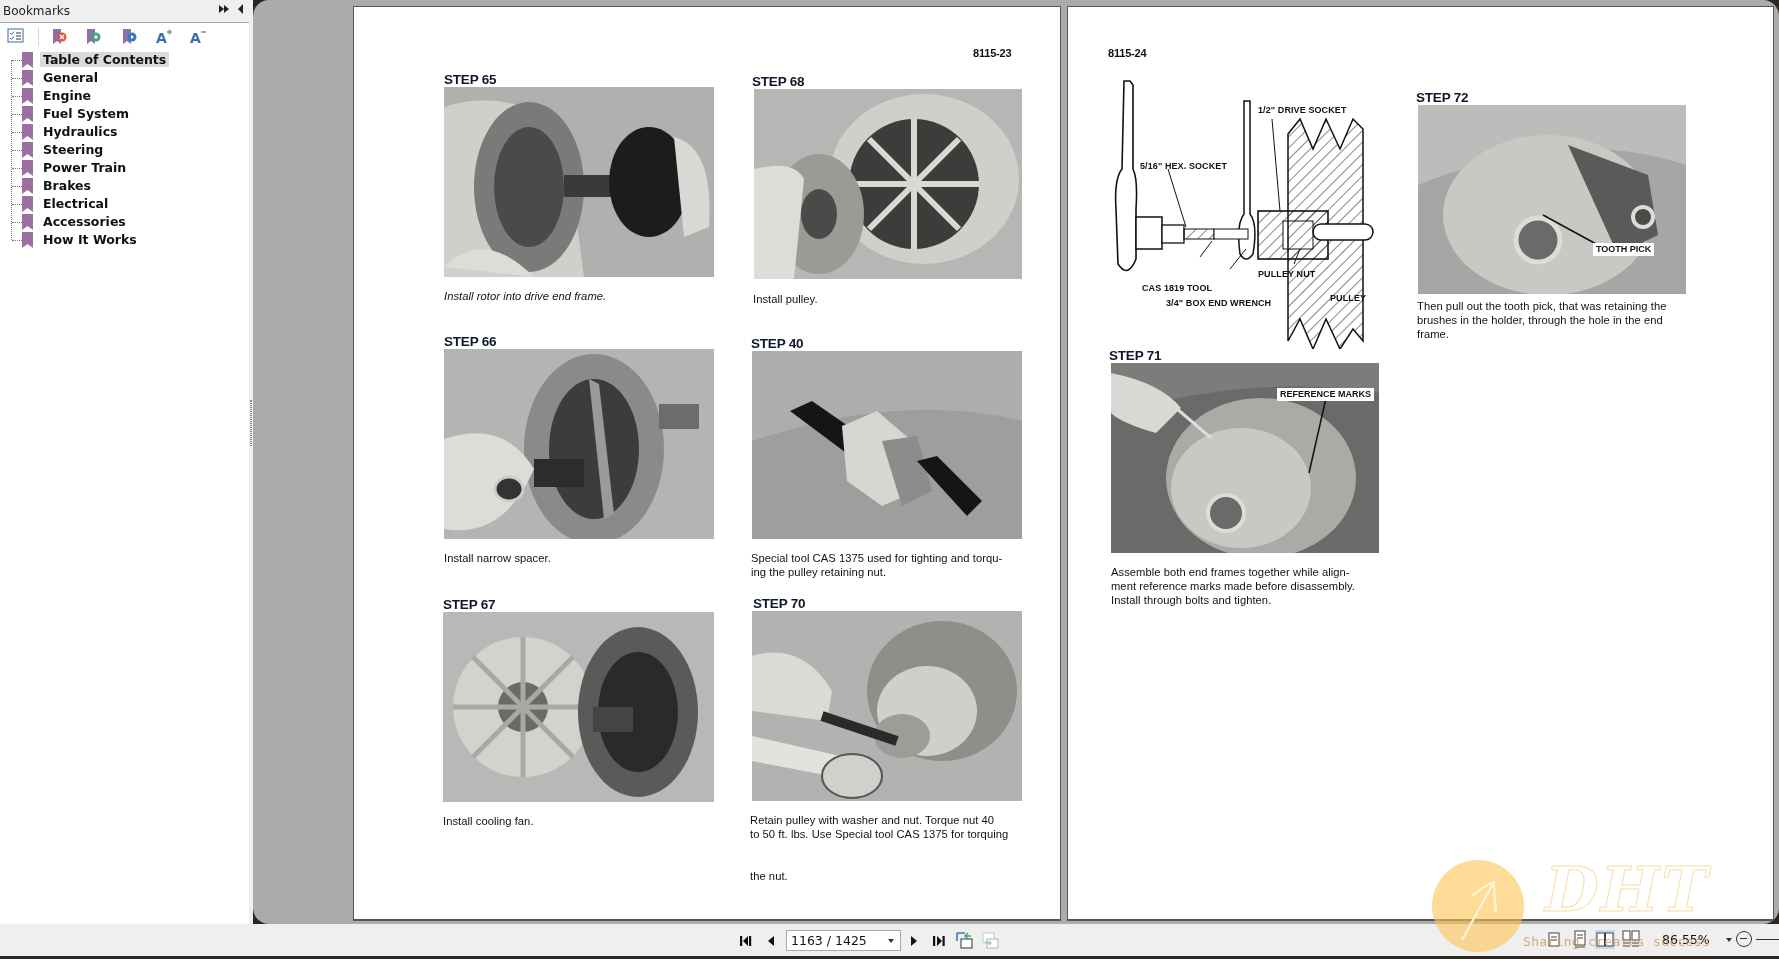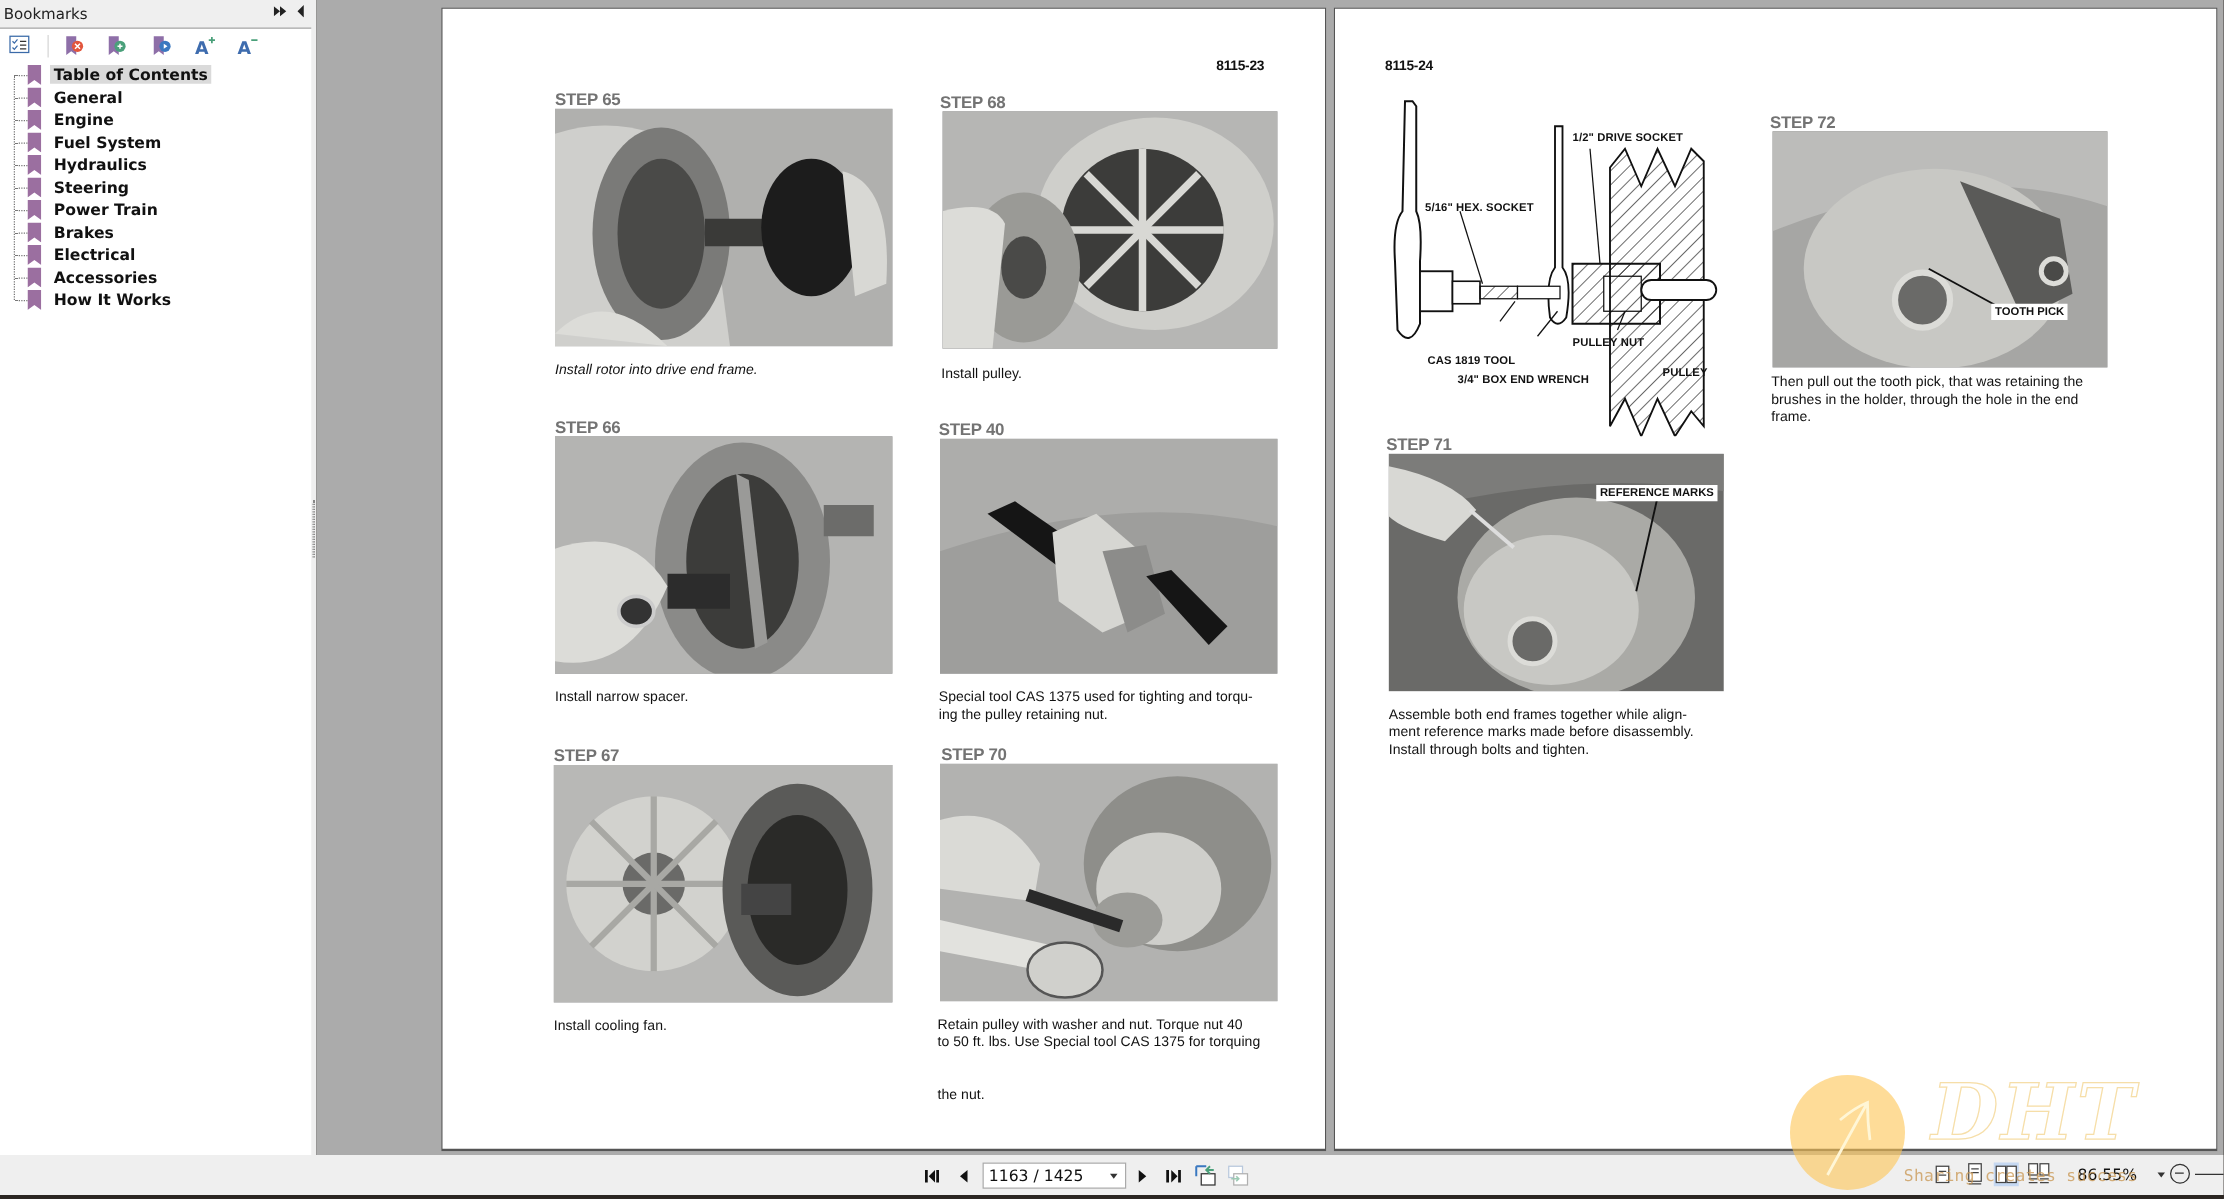--- a/index.html
+++ b/index.html
@@ -19,27 +19,27 @@
   .tree-item .dots-h { position: absolute; left: 12px; top: 9px; width: 10px; border-top: 1px dotted #777; }
   .tree-item .bm { position: absolute; left: 22px; top: 1px; width: 11px; height: 16px; }
   .tree-item .lbl { position: absolute; left: 40px; top: 1px; font-size: 12.5px; color: #111; white-space: nowrap; padding: 0 3px; line-height: 15px; font-weight: bold; }
   .tree-item.selected .lbl { background: #dadada; }
   #tree-vline { position: absolute; left: 11px; top: 60px; height: 180px; border-left: 1px dotted #777; }
 
   #splitter { position: absolute; left: 249px; top: 0; width: 4px; height: 924px; background: #efefef; cursor: col-resize; }
   #splitter-grip { position: absolute; left: 1px; top: 400px; width: 2px; height: 46px; border-left: 1px dotted #888; border-right: 1px dotted #888; }
 
   
-  #viewer { position: absolute; left: 253px; top: 0; width: 1526px; height: 924px; background: #ababab; }
+  #viewer { position: absolute; left: 253px; top: 0; width: 1526px; height: 924px; background: #ababab; border-radius: 16px; }
   .page { position: absolute; top: 6px; height: 915px; background: #ffffff; border: 1px solid #555; border-bottom: 2px solid #555; }
   #page-left { left: 100px; width: 708px; }
   #page-right { left: 814px; width: 707px; }
 
   .pnum { position: absolute; font-family: "Liberation Sans", sans-serif; font-weight: bold; font-size: 11px; color: #111; letter-spacing: -0.2px; }
-  .step-label { position: absolute; font-family: "Liberation Sans", sans-serif; font-weight: bold; font-size: 13.5px; color: #737373; letter-spacing: -0.2px; }
+  .step-label { position: absolute; font-family: "Liberation Sans", sans-serif; font-weight: bold; font-size: 13.5px; color: #0f172a; letter-spacing: -0.2px; }
   .caption { position: absolute; font-family: "Liberation Sans", sans-serif; font-size: 11.2px; color: #111; line-height: 14px; letter-spacing: 0.05px; }
   .photo { position: absolute; overflow: hidden; background: #9a9a9a; }
   .photo svg { width: 100%; height: 100%; display: block; }
   .callout { position: absolute; background: #fff; font-family: "Liberation Sans", sans-serif; font-weight: bold; font-size: 9px; color: #111; padding: 1px 3px; line-height: 11px; white-space: nowrap; }
 
   #diagram { position: absolute; }
   .dlabel { position: absolute; font-family: "Liberation Sans", sans-serif; font-weight: bold; font-size: 9px; color: #111; white-space: nowrap; letter-spacing: 0.1px; }
 
   
   #wm-circle { position: absolute; left: 1432px; top: 860px; width: 92px; height: 92px; border-radius: 50%; background: rgba(253, 196, 84, 0.6); pointer-events: none; }

